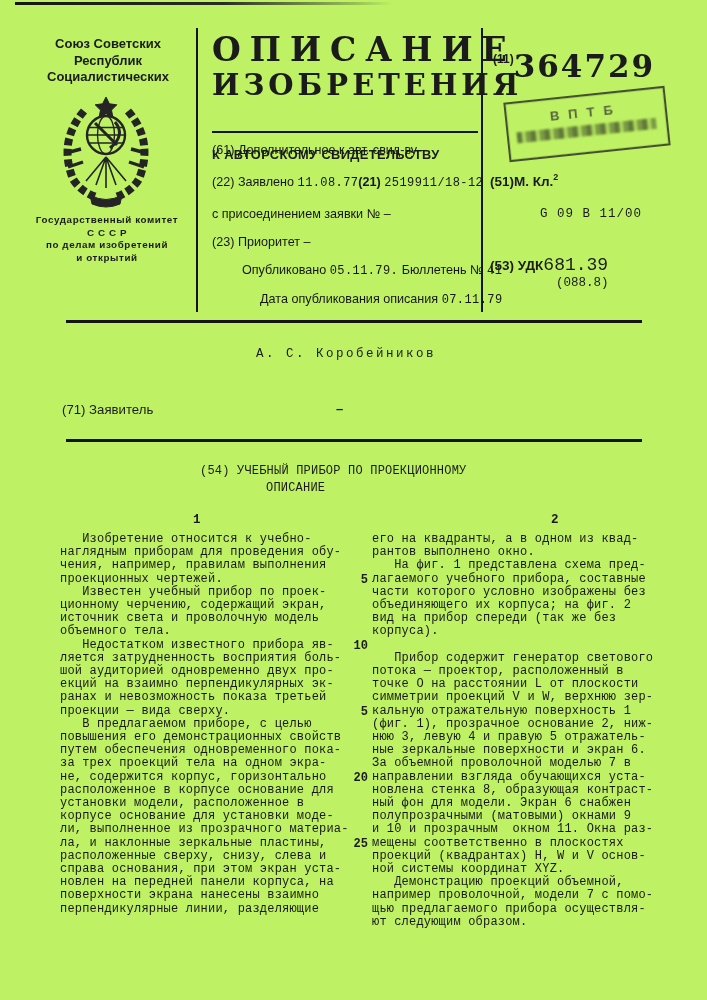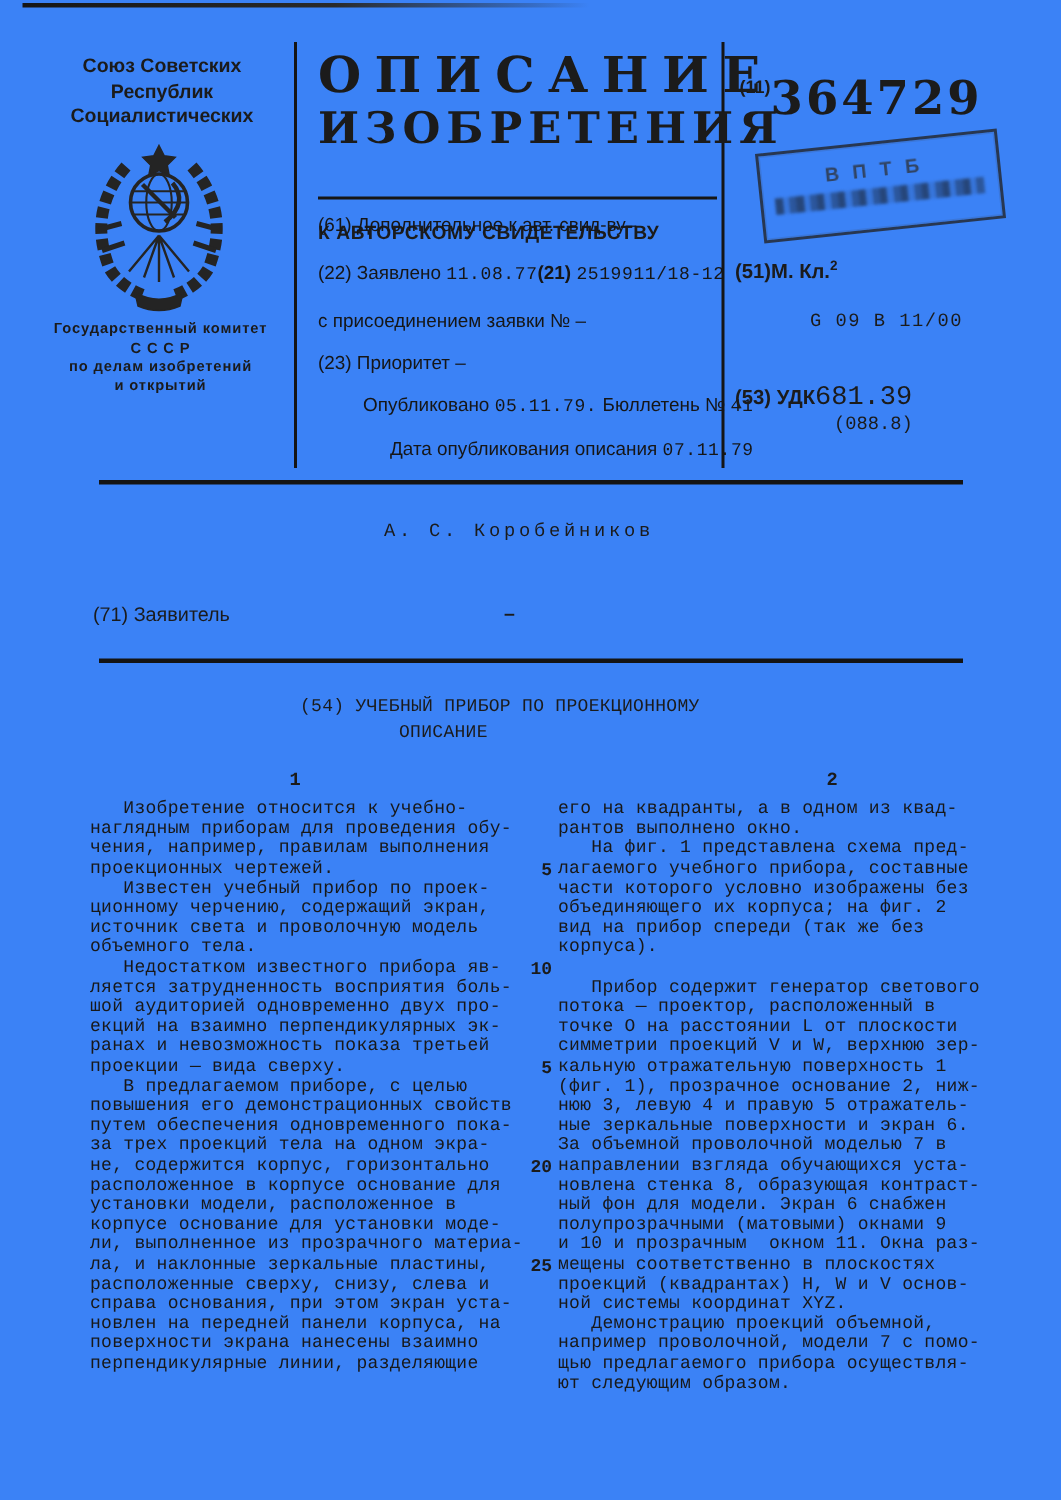--- a/index.html
+++ b/index.html
@@ -1,18 +1,18 @@
 <!DOCTYPE html>
 <html><head>
 <meta charset="utf-8">
 <style>
   html,body { margin:0; padding:0; background:#e8e6e0; }
   .page {
     position:relative; width:707px; height:1000px; margin:0 auto;
-    background:#3b82f6; color:#1b1b1b; overflow:hidden;
+    background:#bef264; color:#1b1b1b; overflow:hidden;
     font-family:"Liberation Sans", sans-serif;
   }
   .abs { position:absolute; }
   .mono { font-family:"Liberation Mono","DejaVu Sans Mono", monospace; }
   .serifb { font-family:"DejaVu Serif","Liberation Serif", serif; font-weight:bold; }
 
   
   .top-line { left:15px; top:2px; width:378px; height:3px;
     background:linear-gradient(90deg,#161616 0%,#2a2a2a 55%,rgba(40,40,40,0.25) 90%,transparent 100%); }
 

